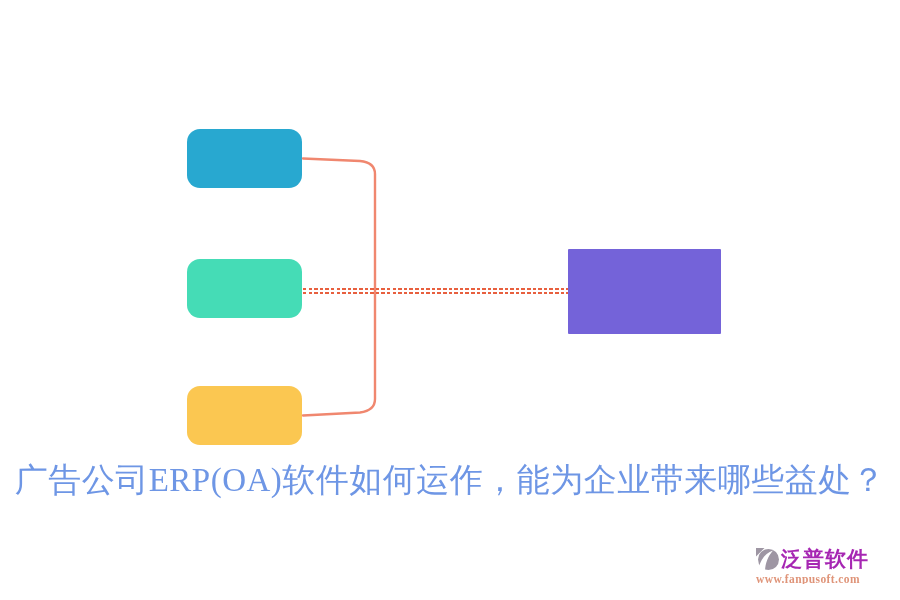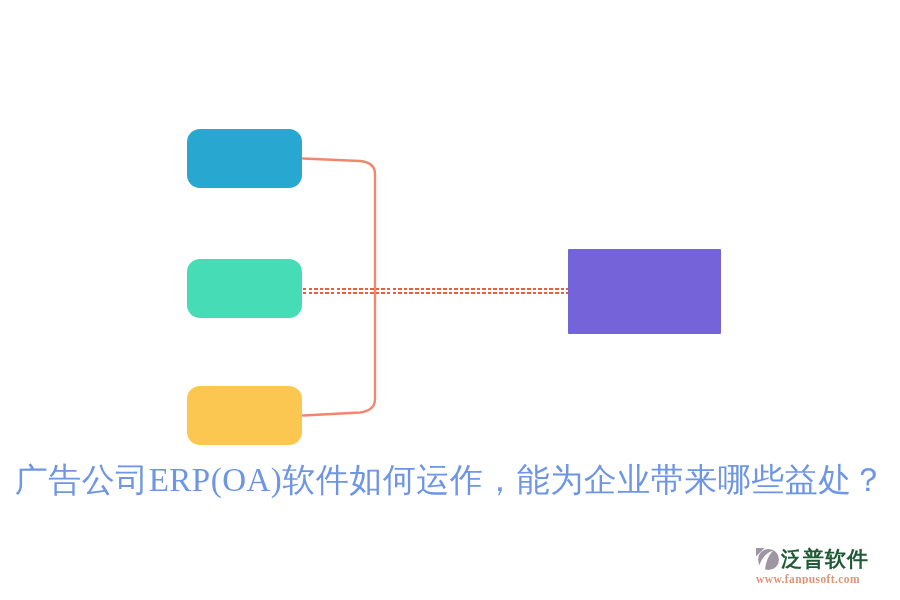--- a/index.html
+++ b/index.html
@@ -133,18 +133,18 @@
 
   <div class="watermark">
     <div class="wm-top">
       <svg width="23" height="23" viewBox="0 0 23 23" aria-hidden="true">
         <g style="fill: rgb(153, 145, 159);">
           <path d="M8.5 0 L0 8.5 L0 0 Z"></path>
           <circle cx="12.5" cy="11.5" r="10.5"></circle>
         </g>
         <path d="M2 23 C 3.5 13 8.5 5.5 17 2.5 C 11.5 9 9.5 15 9 23 Z" fill="#ffffff"></path>
       </svg>
-      <span class="wm-brand" style="color: #14532d;">泛普软件</span>
+      <span class="wm-brand" style="color: #a21caf;">泛普软件</span>
     </div>
     <div class="wm-url" style="color: rgb(222, 143, 114);">www.fanpusoft.com</div>
   </div>
 
 </div>
 
 </body></html>

